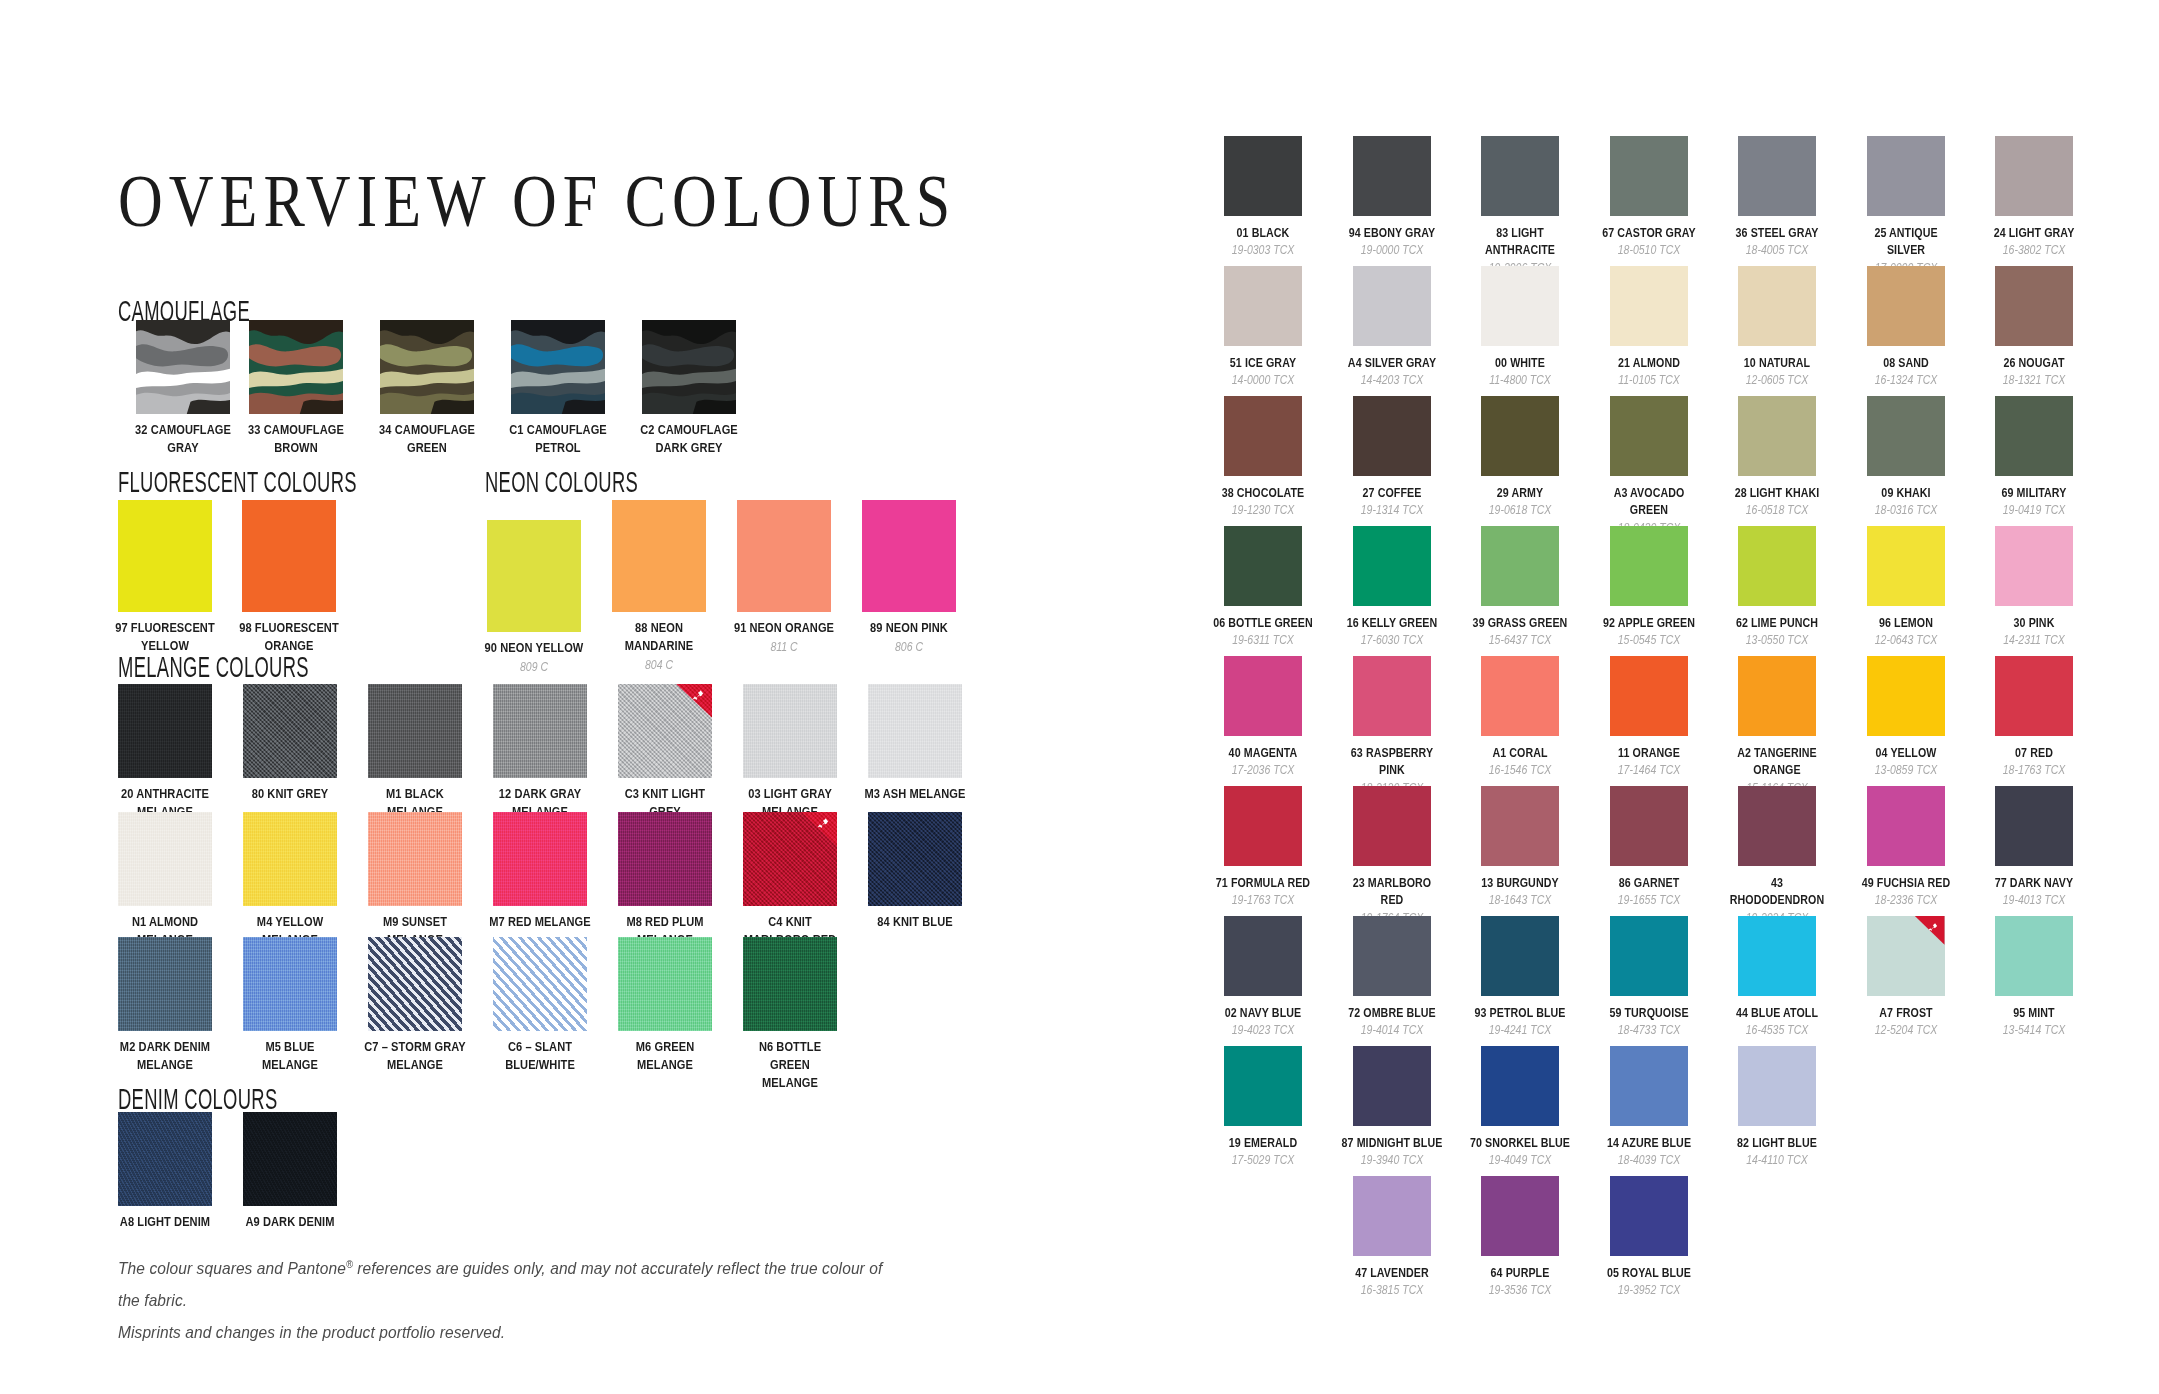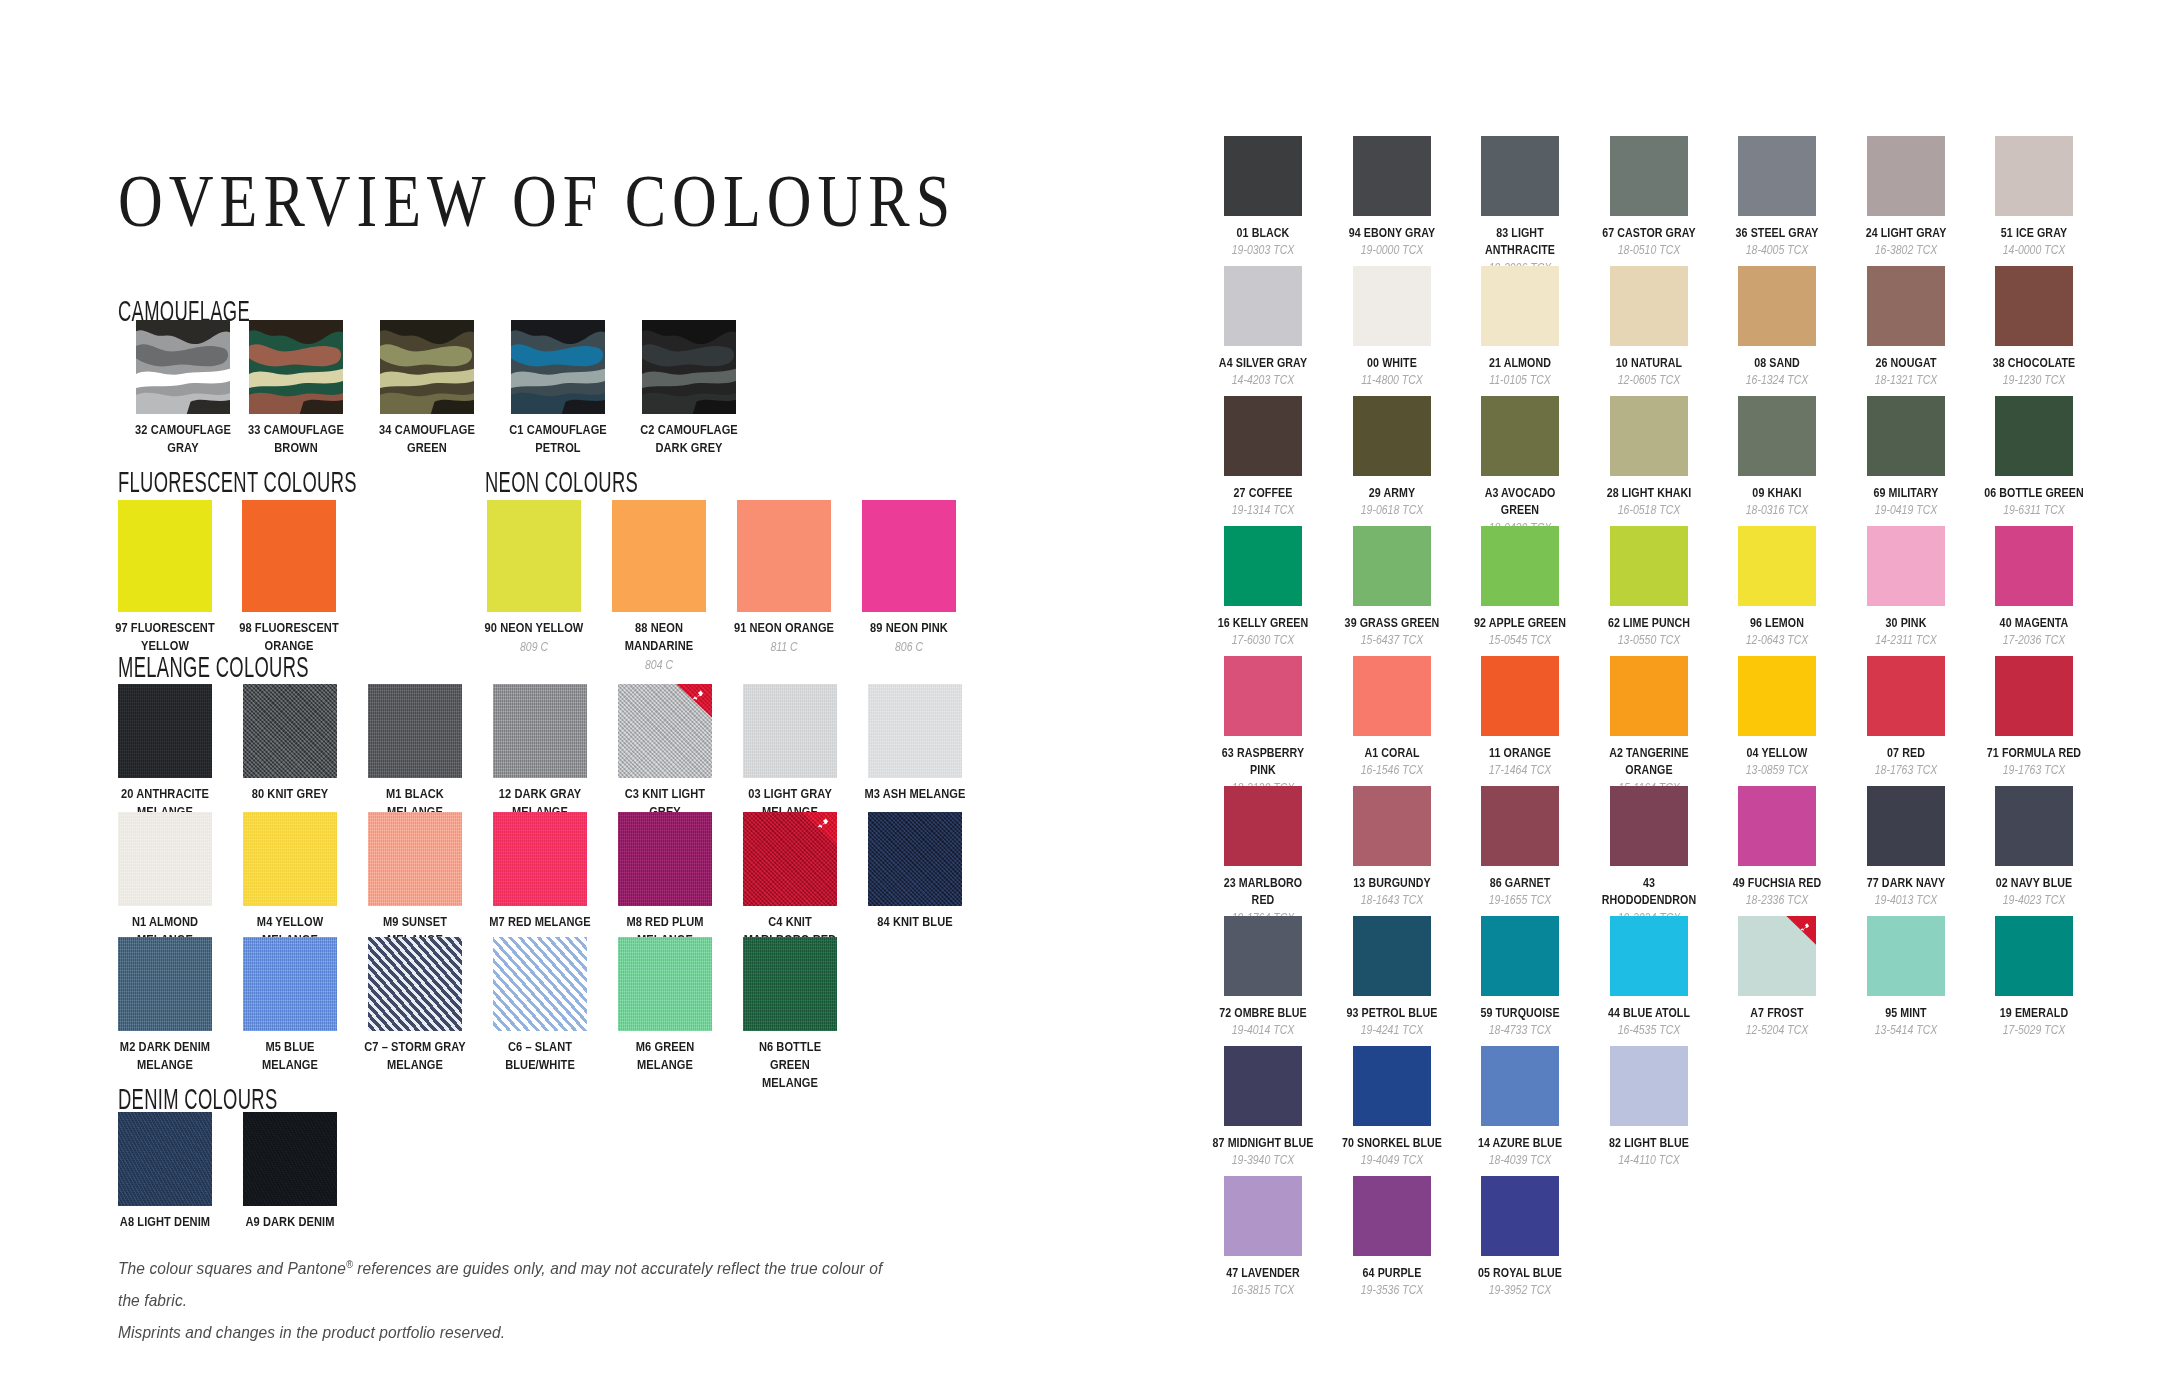--- a/index.html
+++ b/index.html
@@ -211,21 +211,21 @@
           <div class="sw-label" style="width: 126px; margin-left: -16px;">97 FLUORESCENT YELLOW</div>
         </div>
         <div class="sw-cell" style="left: 242px; top: 500px; width: 124px;">
           <div class="sw" style="width: 94px; height: 112px; background: rgb(242, 102, 39);"></div>
           <div class="sw-label" style="width: 126px; margin-left: -16px;">98 FLUORESCENT ORANGE</div>
         </div>
       </div>
 
     <div class="sec-head" style="left:485px; top:465px;">NEON COLOURS</div>
     <div id="neon-row">
-        <div class="sw-cell" style="left: 487px; top: 500px; width: 118px;">
+        <div class="sw-cell" style="left: 487px; top: 520px; width: 118px;">
           <div class="sw" style="width: 94px; height: 112px; background: rgb(221, 224, 64);"></div>
           <div class="sw-label" style="width: 126px; margin-left: -16px;">90 NEON YELLOW</div>
           <div class="sw-code" style="width: 126px; margin-left: -16px;">809 C</div>
         </div>
         <div class="sw-cell" style="left: 612px; top: 500px; width: 125px;">
           <div class="sw" style="width: 94px; height: 112px; background: rgb(250, 165, 82);"></div>
           <div class="sw-label" style="width: 126px; margin-left: -16px;">88 NEON MANDARINE</div>
           <div class="sw-code" style="width: 126px; margin-left: -16px;">804 C</div>
         </div>
         <div class="sw-cell" style="left: 737px; top: 500px; width: 125px;">
@@ -394,20 +394,25 @@
           <div class="sw" style="background: rgb(108, 120, 113);"></div>
           <div class="sw-label" style="margin-left: -23px;">67 CASTOR GRAY</div>
           <div class="sw-code" style="margin-left: -23px;">18-0510 TCX</div>
         </div>
         <div class="gcell">
           <div class="sw" style="background: rgb(124, 128, 137);"></div>
           <div class="sw-label" style="margin-left: -23px;">36 STEEL GRAY</div>
           <div class="sw-code" style="margin-left: -23px;">18-4005 TCX</div>
         </div>
         <div class="gcell">
+          <div class="sw" style="background: rgb(147, 147, 158);"></div>
+          <div class="sw-label" style="margin-left: -23px;">25 ANTIQUE SILVER</div>
+          <div class="sw-code" style="margin-left: -23px;">17-0000 TCX</div>
+        </div>
+        <div class="gcell">
           <div class="sw" style="background: rgb(173, 161, 162);"></div>
           <div class="sw-label" style="margin-left: -23px;">24 LIGHT GRAY</div>
           <div class="sw-code" style="margin-left: -23px;">16-3802 TCX</div>
         </div>
         <div class="gcell">
           <div class="sw" style="background: rgb(205, 194, 189);"></div>
           <div class="sw-label" style="margin-left: -23px;">51 ICE GRAY</div>
           <div class="sw-code" style="margin-left: -23px;">14-0000 TCX</div>
         </div>
         <div class="gcell">

